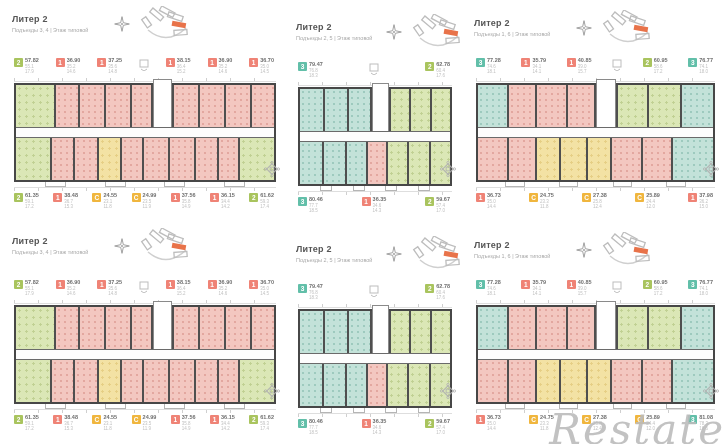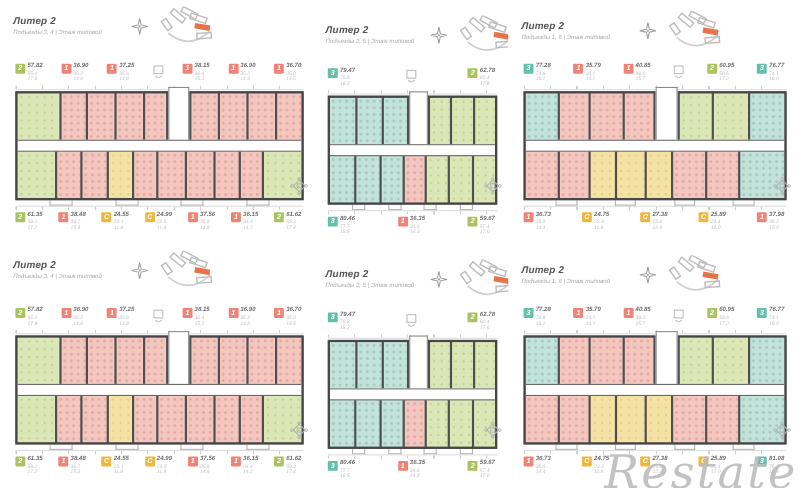--- a/index.html
+++ b/index.html
@@ -3,21 +3,21 @@
 <meta charset="utf-8">
 <style>
   * { margin:0; padding:0; box-sizing:border-box; }
   html,body { width:725px; height:444px; background:#ffffff; overflow:hidden;
     font-family:"Liberation Sans", sans-serif; }
   #page { position:relative; width:725px; height:444px; background:#fff; }
 
   #plans-grid { display:grid; grid-template-columns:286px 176px 263px;
     grid-template-rows:222px 222px; width:725px; height:444px; }
 
-  .plan { position:relative; padding:12px 8px 0 12px; overflow:hidden;font-style:italic; }
+  .plan { position:relative; padding:12px 8px 0 12px; overflow:hidden; }
   .plan.col2 { padding-top:20px; padding-left:10px; }
   .plan.col3 { padding-top:16px; }
 
   
   .plan-header { display:flex; align-items:flex-start; height:44px; }
   .plan.col2 .plan-header, .plan.col3 .plan-header { height:40px; }
   .title-block { margin-top:2px; }
   .plan-title { font-size:9px; font-weight:bold; color:#555; letter-spacing:.2px; }
   .plan-subtitle { font-size:5.5px; color:#a9a9a9; margin-top:3px; white-space:nowrap; }
   .compass { margin:4px 8px 0 26px; flex:none; }

